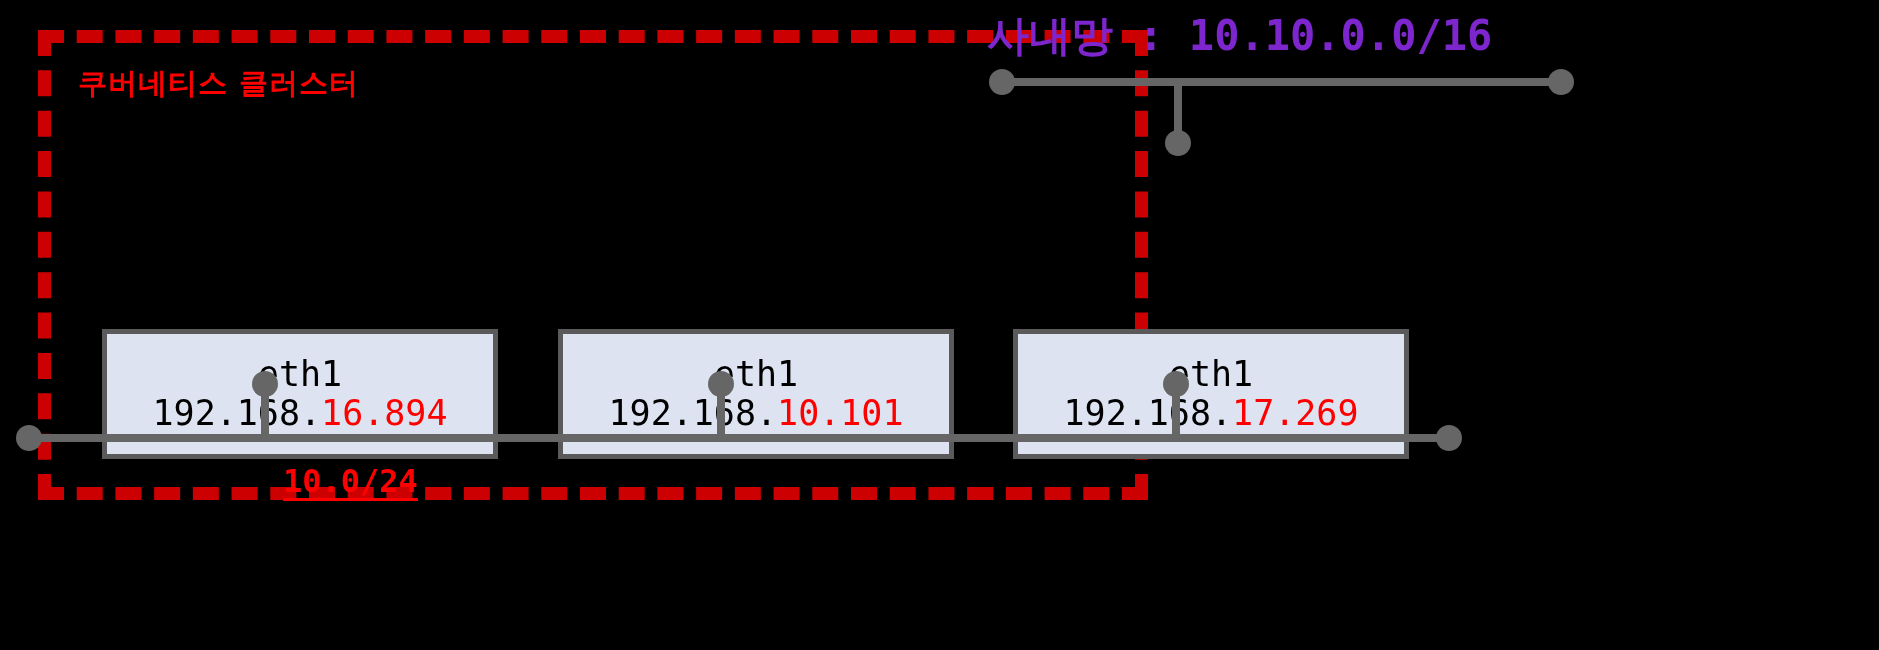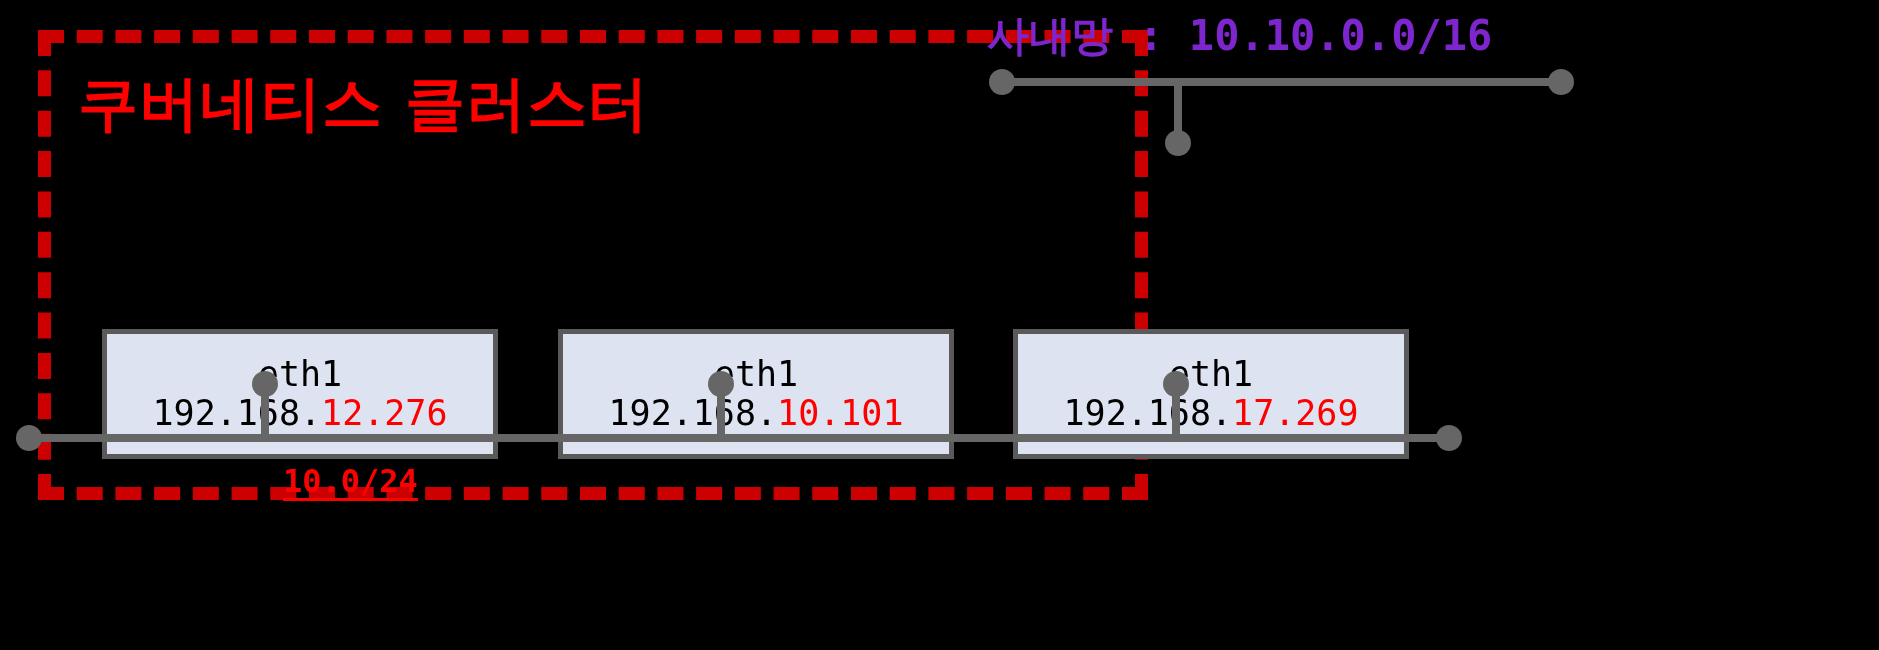--- a/index.html
+++ b/index.html
@@ -26,21 +26,21 @@
     border: 13px dashed #cc0000;
     box-sizing: border-box;
   }
   .cluster-label {
     position: absolute;
     left: 78px;
     top: 64px;
     color: #ff0000;
     font-family: "DejaVu Sans", "Liberation Sans", sans-serif;
     font-weight: bold;
-    font-size: 60px;
+    font-size: 29px;
     letter-spacing: 1px;
     white-space: nowrap;
   }
 
   
   .node-box {
     position: absolute;
     top: 329px;
     width: 396px;
     height: 130px;
@@ -140,21 +140,21 @@
   <div class="net-label-purple">사내망 : 10.10.0.0/16</div>
   <div class="bus-line" id="top-bus"></div>
   <div class="node-dot" id="top-bus-dot-l"></div>
   <div class="node-dot" id="top-bus-dot-r"></div>
   <div class="drop-line" id="top-drop"></div>
   <div class="node-dot" id="top-drop-dot"></div>
 
   <div class="node-box" id="node-box-1">
     <div class="iface">eth1</div>
     <div class="ipline">
-      <span>192.168.</span><span class="ip-host">12.276</span>
+      <span>192.168.</span><span class="ip-host">16.894</span>
     </div>
   </div>
 
   <div class="node-box" id="node-box-2">
     <div class="iface">eth1</div>
     <div class="ipline">
       <span>192.168.</span><span class="ip-host">10.101</span>
     </div>
   </div>
 

